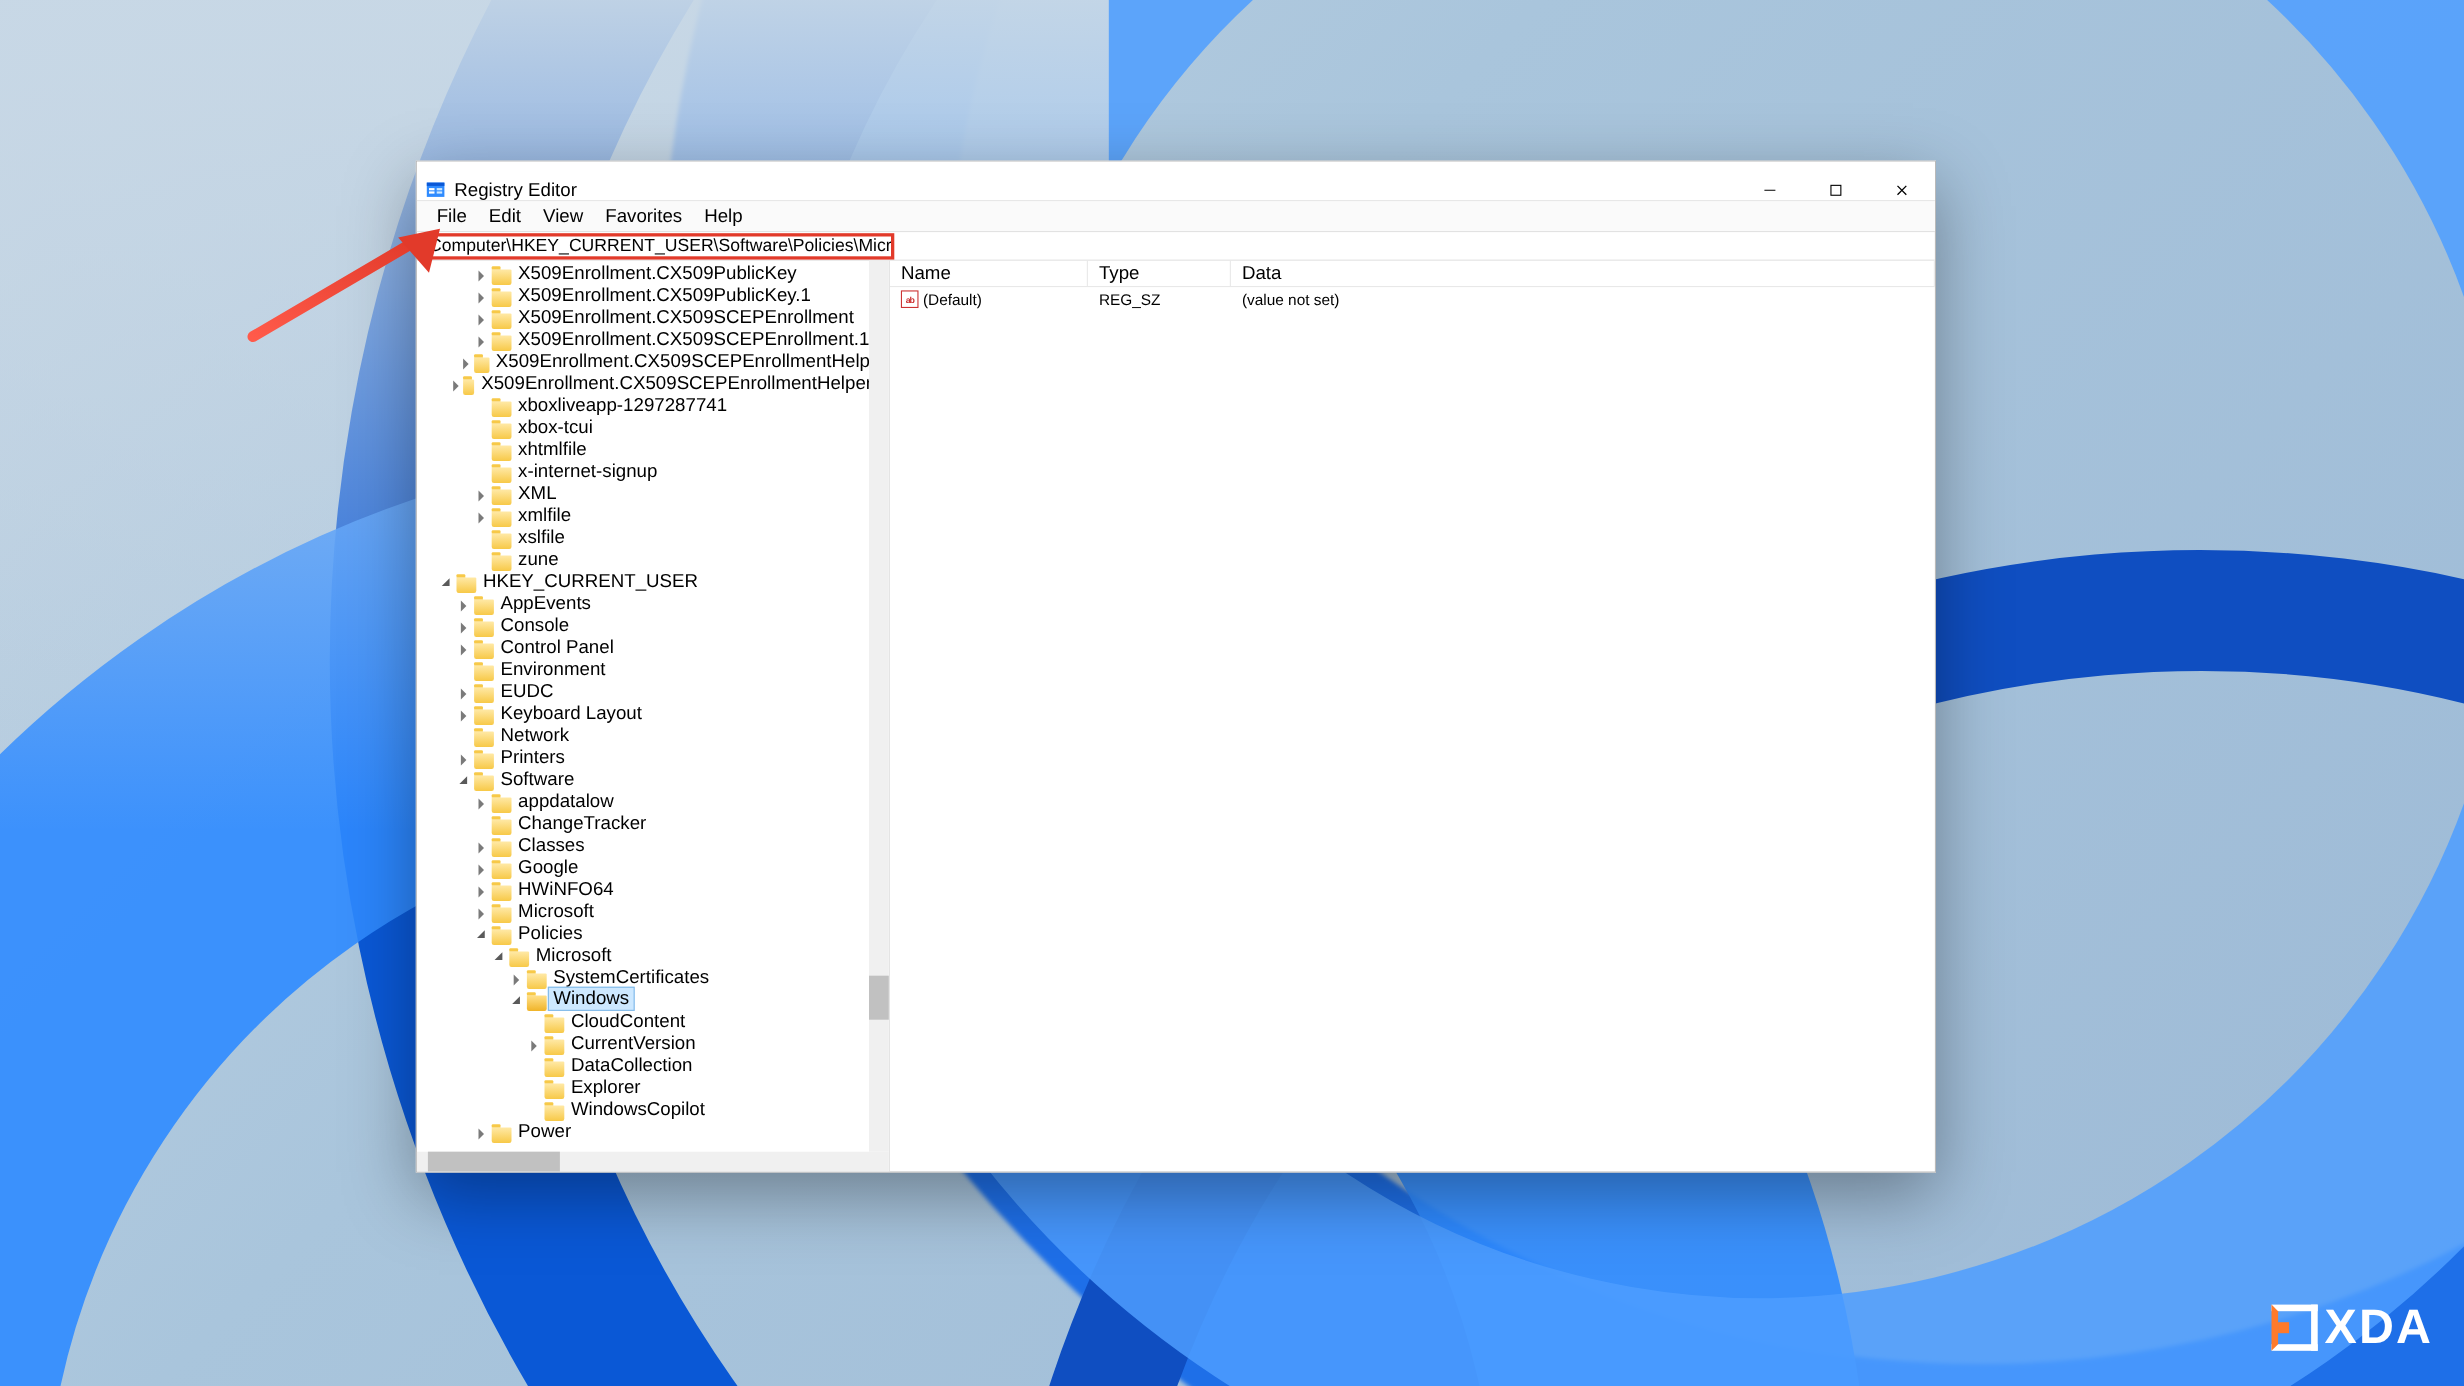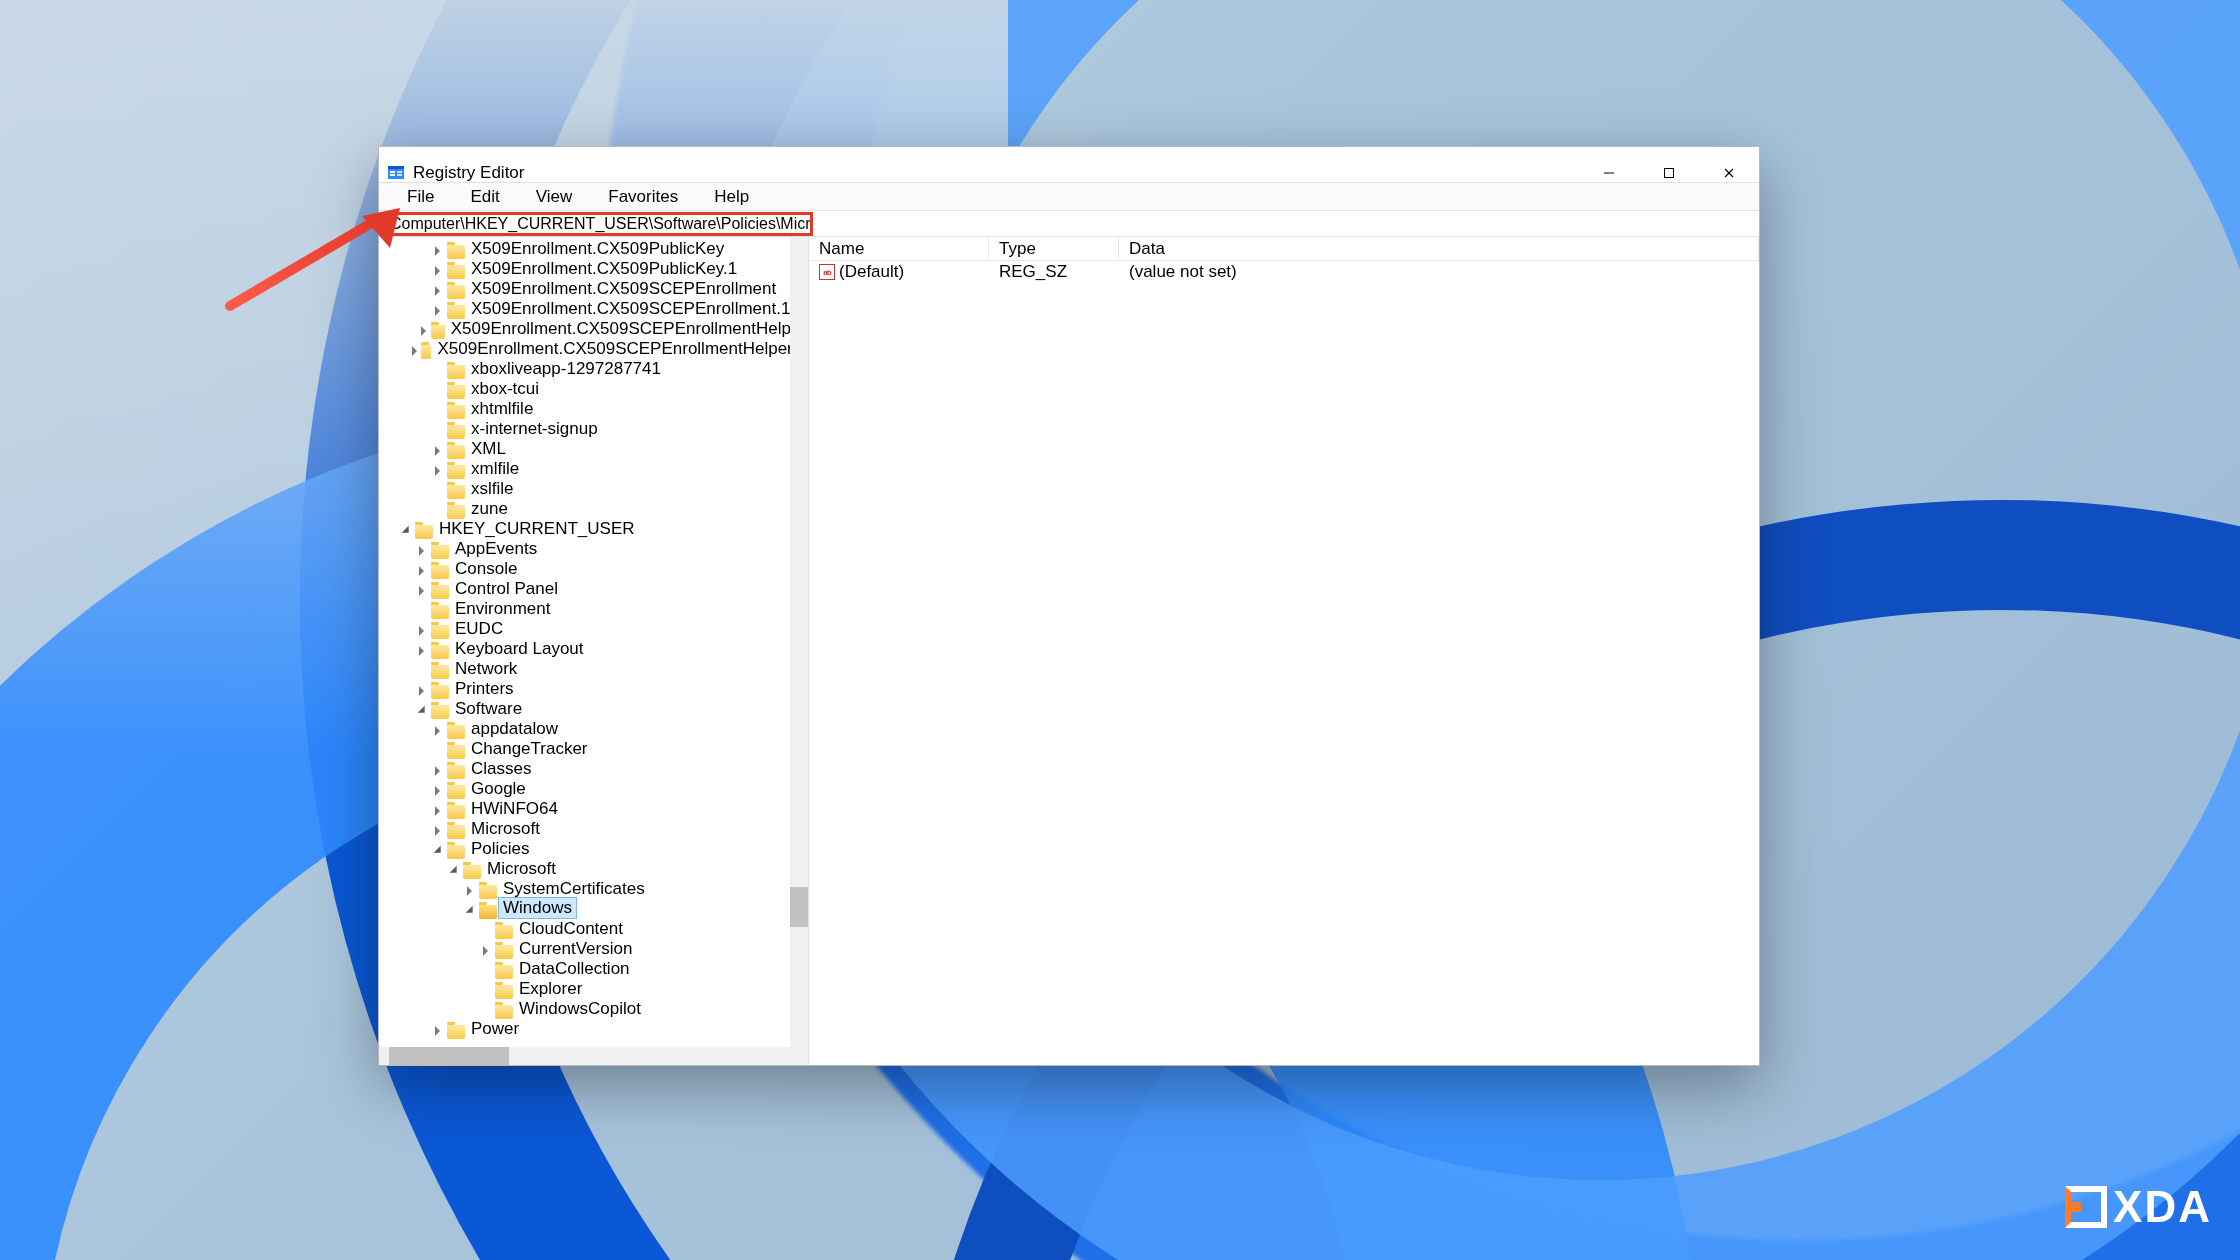--- a/index.html
+++ b/index.html
@@ -54,23 +54,22 @@
   }
   .titlebar .title { font-size: 17px; color: #000; }
   .titlebar .spacer { flex: 1; }
   .win-btn {
     width: 60px; height: 36px; display: flex; align-items: center; justify-content: center;
     color: #000; background: transparent; border: none; font-size: 14px;
   }
 
   .menubar {
     height: 28px; display: flex; align-items: center;
-    padding: 0 18px; border-bottom: 1px solid #e2e2e2;
+    padding: 0 8px; border-bottom: 1px solid #e2e2e2;
     background: #fafafa;
-    gap: 16px;
   }
   .menubar .menu-item {
     padding: 3px 10px; font-size: 17px; color: #000;
   }
 
   .addressbar {
     height: 26px; display: flex; align-items: center;
     border-bottom: 1px solid #e2e2e2;
     padding: 0 4px;
   }
@@ -153,21 +152,21 @@
     border-bottom: 1px solid #e8e8e8;
     font-size: 17px; color: #000;
   }
   .list-head .col { padding: 0 10px; border-right: 1px solid #e8e8e8; height: 100%; display:flex; align-items:center; }
   .col-name { width: 180px; }
   .col-type { width: 130px; }
   .col-data { flex: 1; }
   .list-body { flex: 1; }
   .list-row {
     height: 22px; display: flex; align-items:center;
-    font-size: 17px; color: #000;
+    font-size: 14px; color: #000;
   }
   .list-row .c { padding: 0 10px; display:flex; align-items:center; }
   .list-row .icn-str {
     width:16px; height:16px; margin-right:4px;
     border:1px solid #c33; background:#fff; position:relative;
     font-size: 8px; color:#c33; display:flex; align-items:center; justify-content:center;
   }
   .list-row .icn-str::after { content:"ab"; font-weight:bold; letter-spacing:-1px; }
 
   

